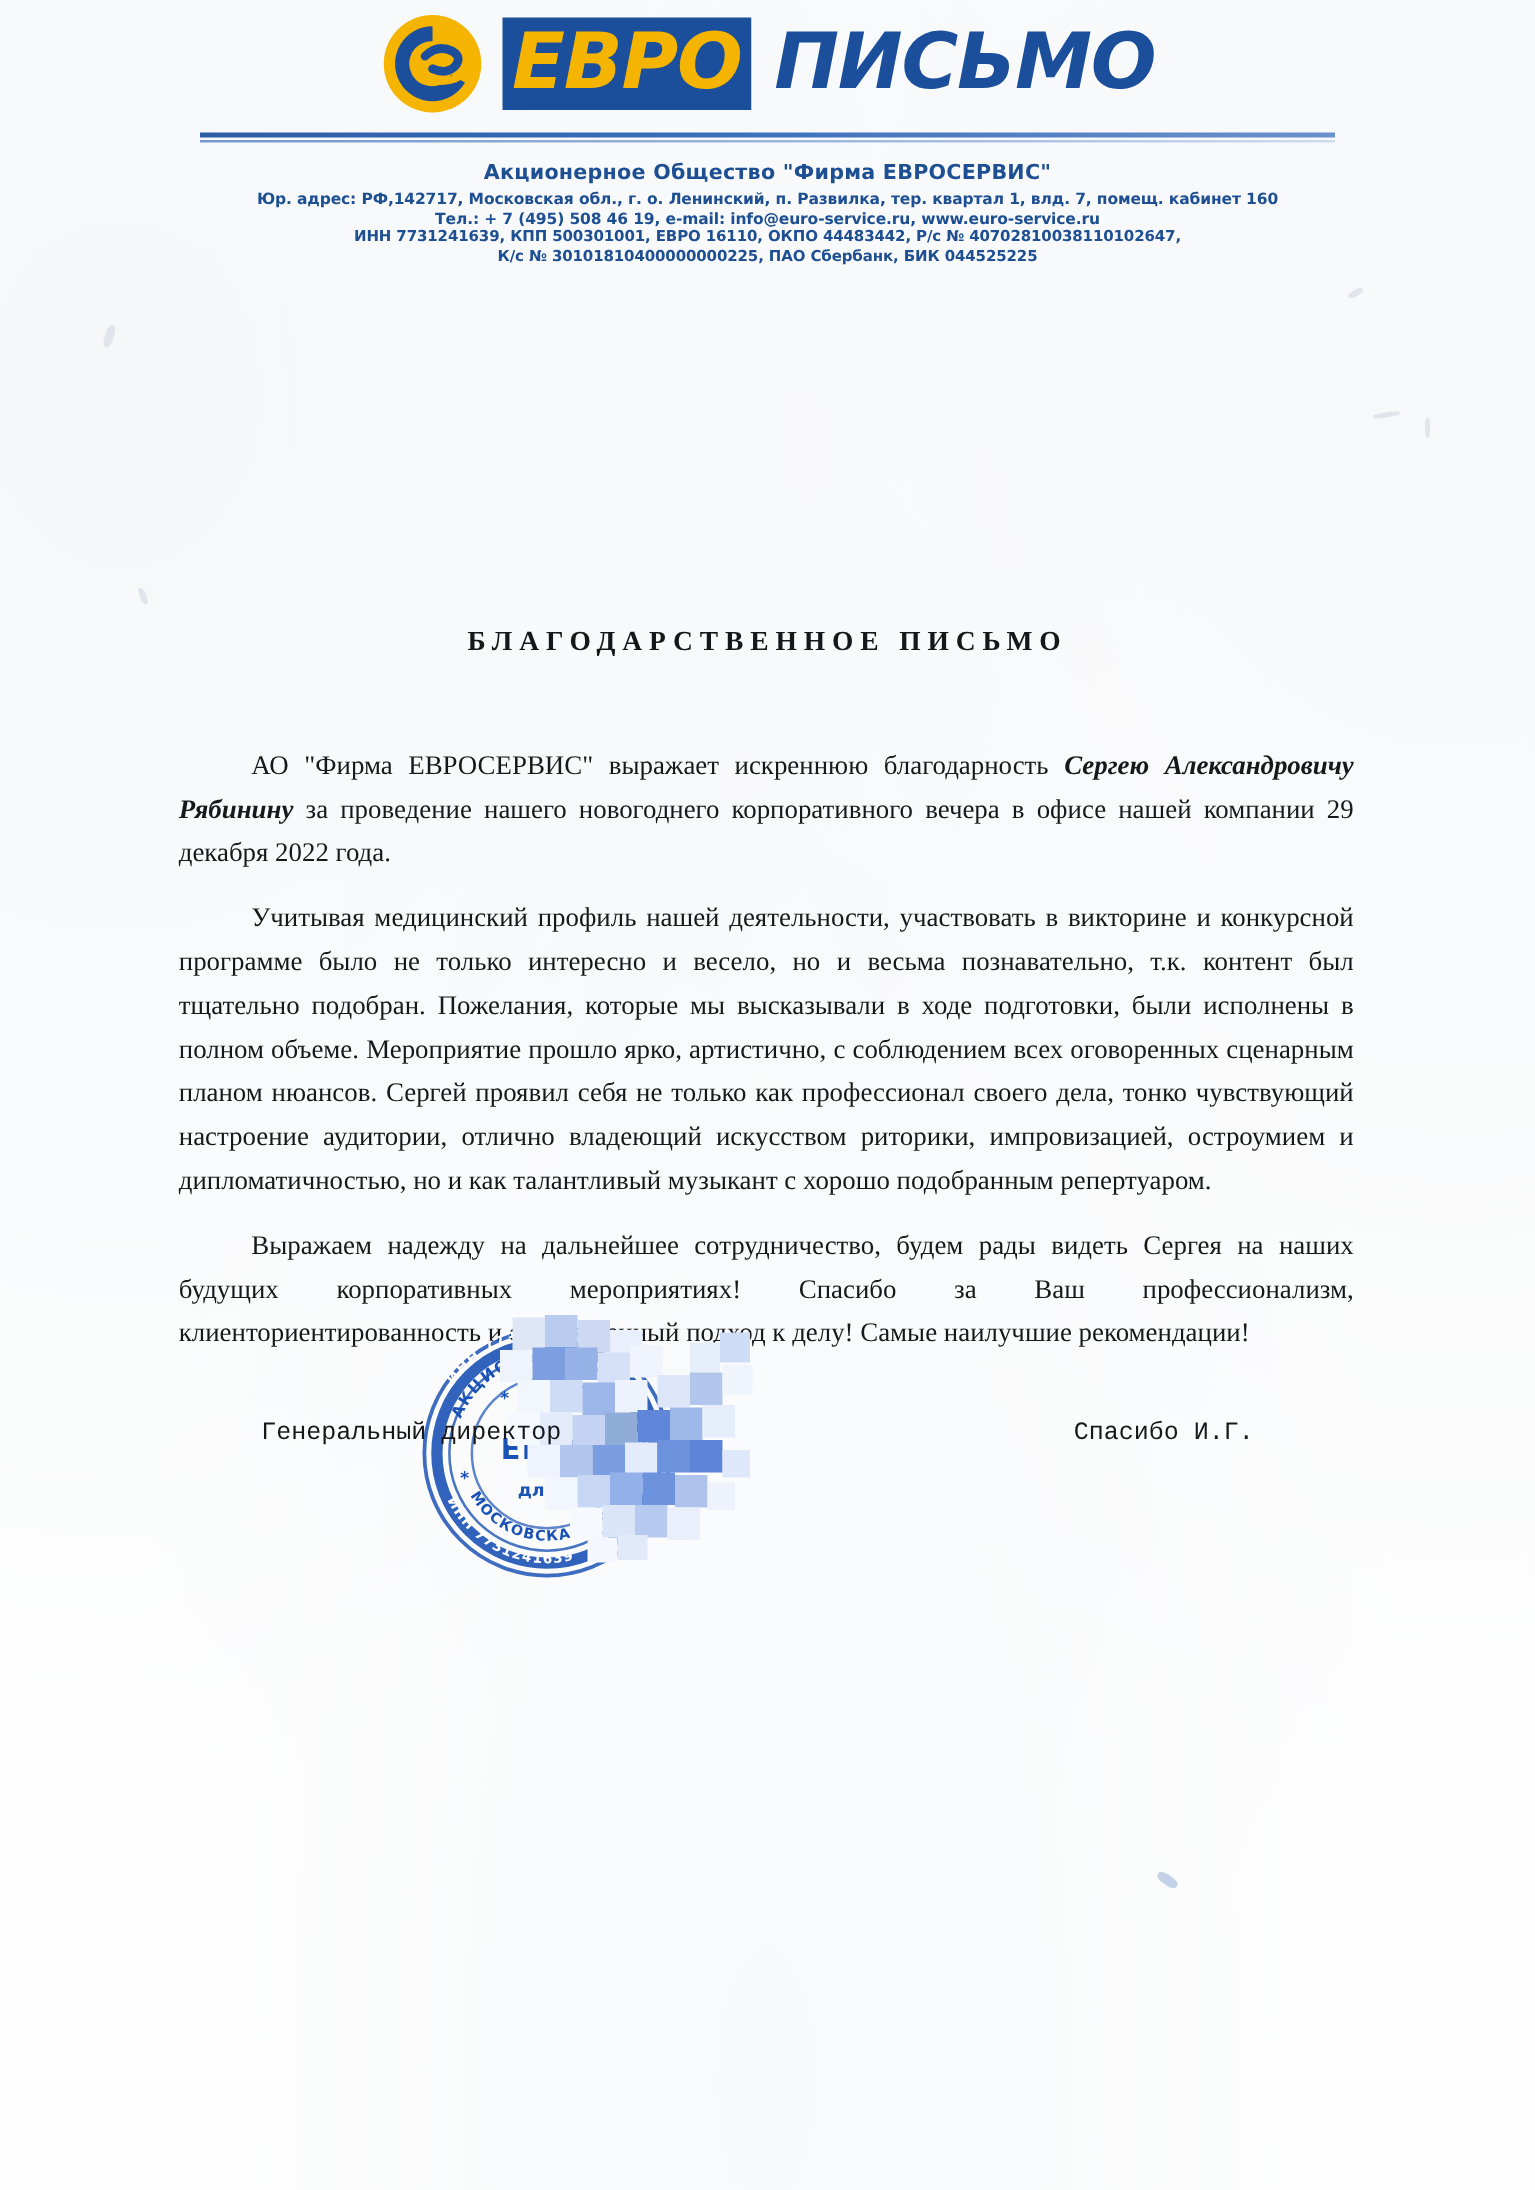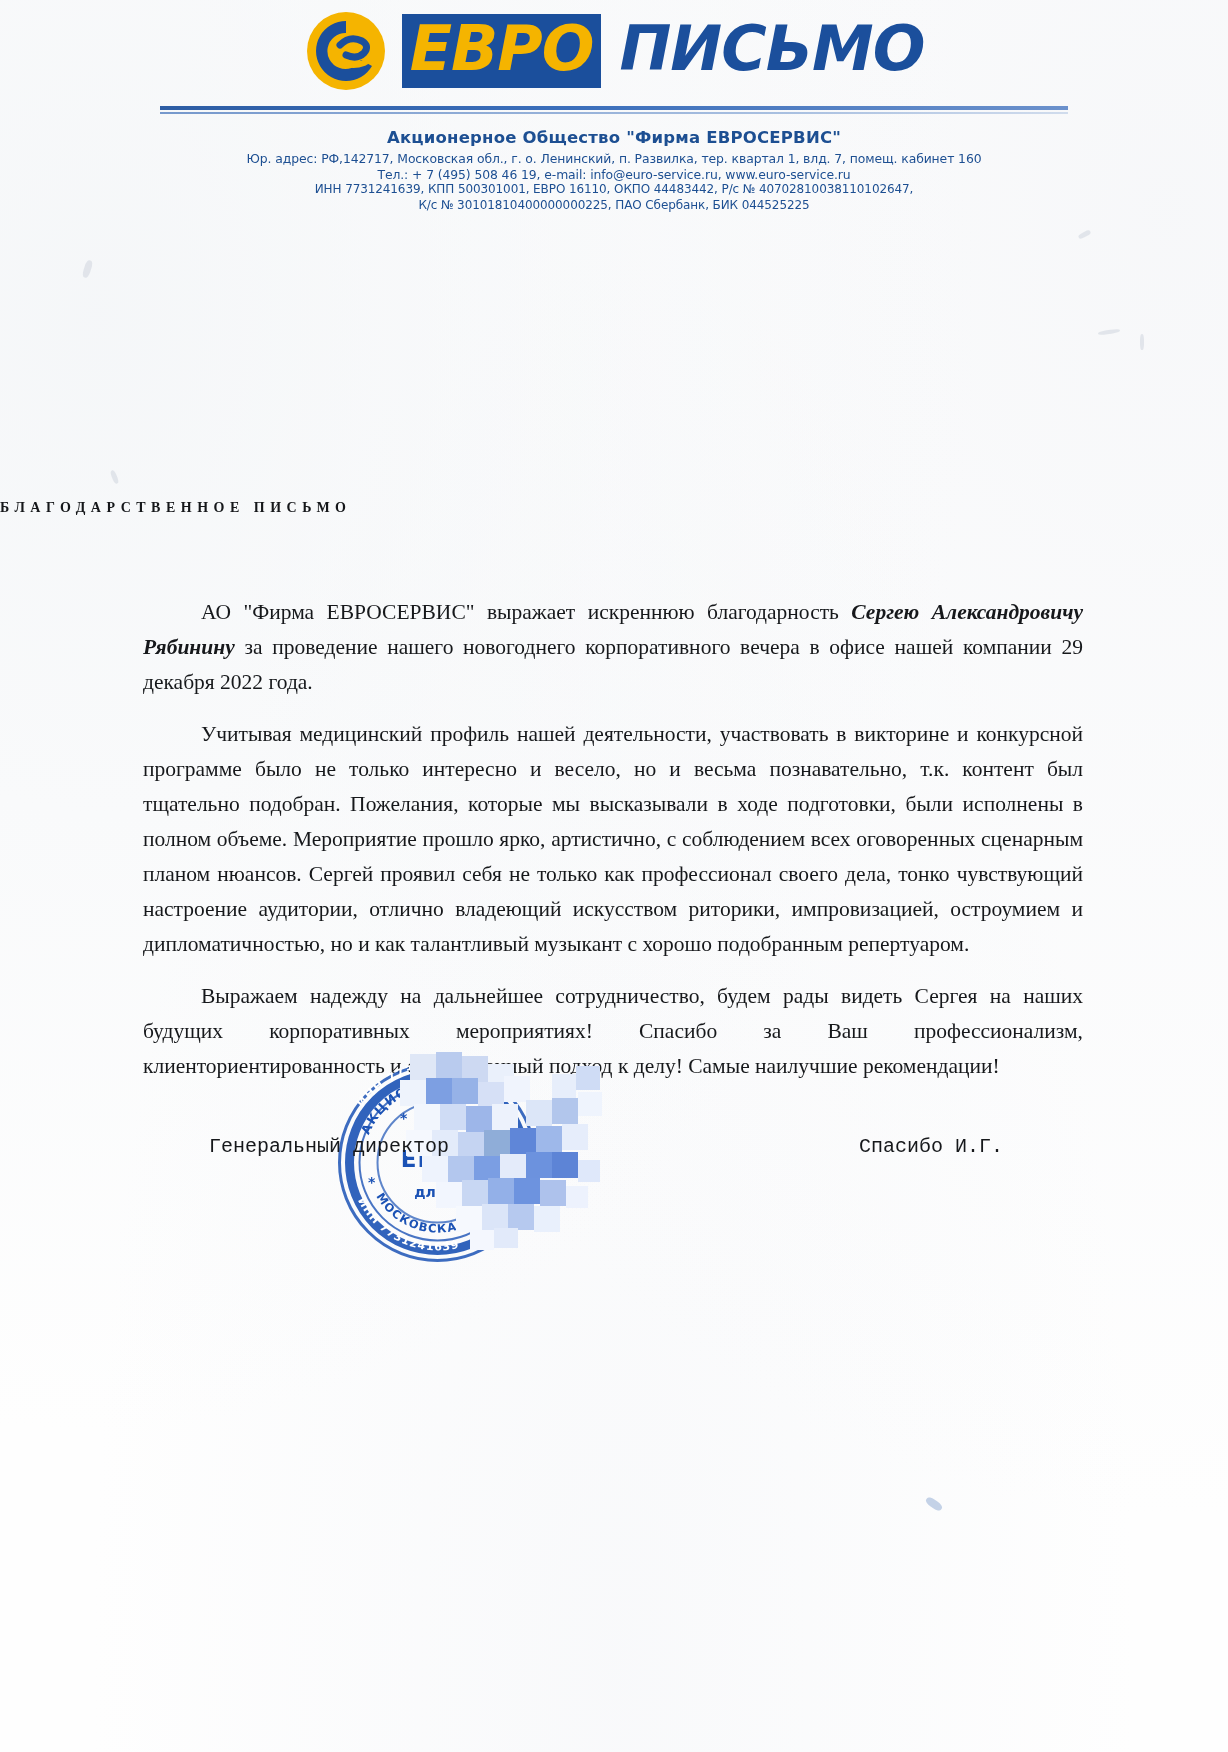--- a/index.html
+++ b/index.html
@@ -88,34 +88,35 @@
     margin-top: 14px;
   }
   .company-name {
     font-size: 16.5px;
     font-weight: 700;
     letter-spacing: .2px;
     margin-bottom: 4px;
   }
   .company-line {
     font-size: 12.4px;
-    font-weight: 400;
+    font-weight: 700;
     line-height: 15.5px;
     letter-spacing: -0.1px;
   }
   .company-line.small { font-size: 12px; }
 
   
   .doc-title {
     position: absolute;
     top: 500px;
     left: 0; right: 0;
+    text-align: center;
     font-family: "Liberation Serif", serif;
     font-weight: 700;
-    font-size: 14px;
+    font-size: 22px;
     letter-spacing: 5.5px;
     color: #15171a;
   }
 
   
   .body-text {
     position: absolute;
     top: 595px;
     left: 143px;
     width: 940px;

